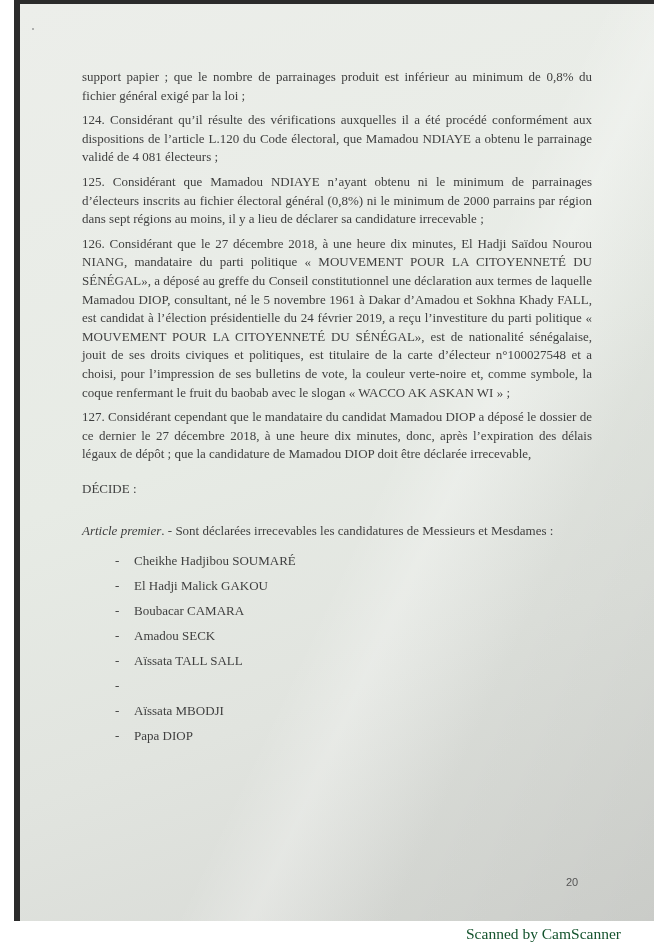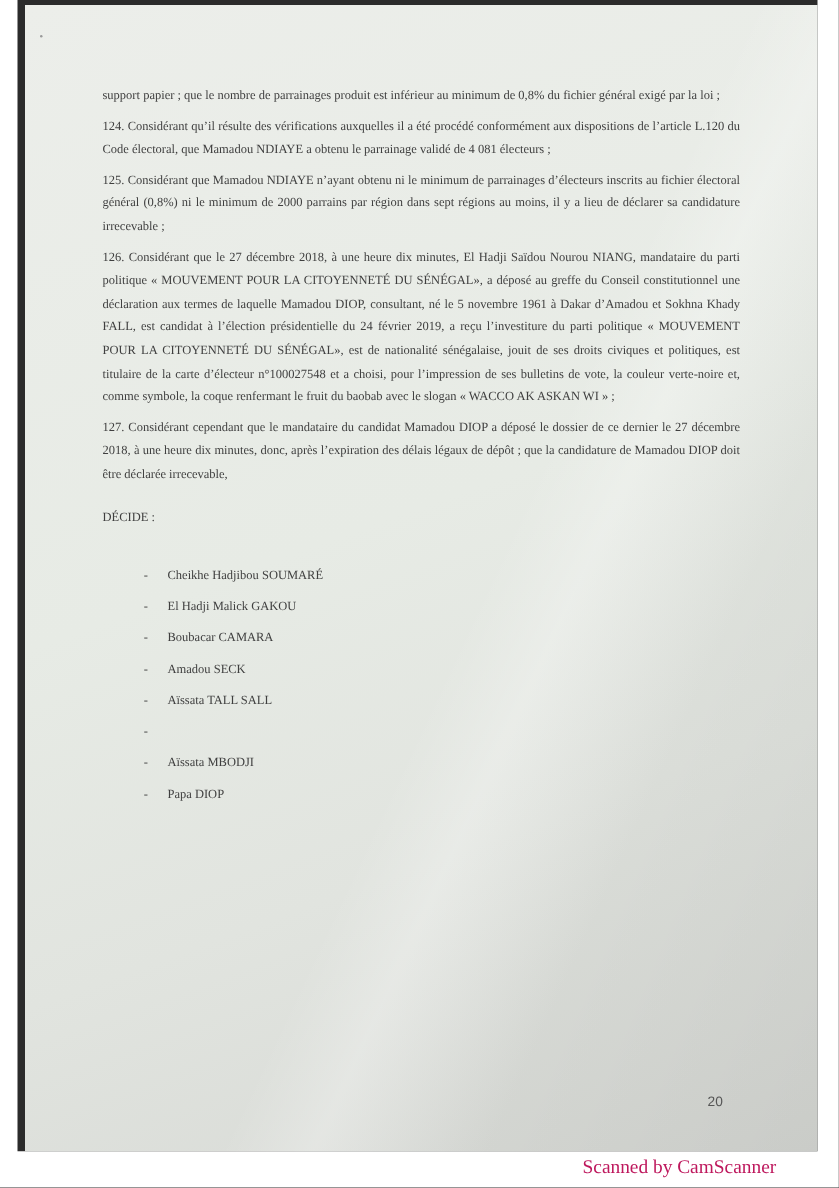--- a/index.html
+++ b/index.html
@@ -20,21 +20,21 @@
   .shade {
     position: absolute; left: 0; top: 0; right: 0; bottom: 0;
     background: linear-gradient(115deg, rgba(255,255,255,0) 55%, rgba(255,255,255,0.25) 62%, rgba(0,0,0,0.03) 75%, rgba(0,0,0,0.06) 100%);
     pointer-events: none;
   }
   .dust {
     position: absolute; left: 12px; top: 24px; width: 2px; height: 2px; background: #9a9a9a; border-radius: 1px;
   }
   .content {
     position: absolute; left: 62px; top: 64px; width: 510px;
-    font-size: 10px; line-height: 18.6px;
+    font-size: 13px; line-height: 18.6px;
   }
   .para {
     text-align: justify; margin: 0 0 6px 0;
     text-align-last: left;
   }
   .decide { margin: 16px 0 24px 0; }
   .article { text-align: justify; margin: 0; }
   .article em { font-style: italic; }
   .list { list-style: none; margin: 7px 0 0 0; padding: 0; }
   .list li {
@@ -44,37 +44,38 @@
     position: absolute; left: 33px; top: 0;
   }
   .page-number {
     position: absolute; left: 566px; top: 876px;
     font-family: "Liberation Sans", "DejaVu Sans", sans-serif;
     font-size: 11px; color: #555;
   }
   .scanner-label {
     position: absolute; left: 466px; top: 925px;
     font-family: "Liberation Serif", "DejaVu Serif", serif;
-    font-size: 15.5px; color: #be185d;
+    font-size: 15.5px; color: #14532d;
   }
 </style>
 </head>
 <body>
 
 <div class="scan-frame"></div>
 <div class="page">
   <div class="shade"></div>
   <div class="dust"></div>
   <div class="content">
     <p class="para">support papier ; que le nombre de parrainages produit est inférieur au minimum de 0,8% du fichier général exigé par la loi ;</p>
     <p class="para">124. Considérant qu’il résulte des vérifications auxquelles il a été procédé conformément aux dispositions de l’article L.120 du Code électoral, que Mamadou NDIAYE a obtenu le parrainage validé de 4 081 électeurs ;</p>
     <p class="para">125. Considérant que Mamadou NDIAYE n’ayant obtenu ni le minimum de parrainages d’électeurs inscrits au fichier électoral général (0,8%) ni le minimum de 2000 parrains par région dans sept régions au moins, il y a lieu de déclarer sa candidature irrecevable ;</p>
     <p class="para">126. Considérant que le 27 décembre 2018, à une heure dix minutes, El Hadji Saïdou Nourou NIANG, mandataire du parti politique « MOUVEMENT POUR LA CITOYENNETÉ DU SÉNÉGAL», a déposé au greffe du Conseil constitutionnel une déclaration aux termes de laquelle Mamadou DIOP, consultant, né le 5 novembre 1961 à Dakar d’Amadou et Sokhna Khady FALL, est candidat à l’élection présidentielle du 24 février 2019, a reçu l’investiture du parti politique « MOUVEMENT POUR LA CITOYENNETÉ DU SÉNÉGAL», est de nationalité sénégalaise, jouit de ses droits civiques et politiques, est titulaire de la carte d’électeur n°100027548 et a choisi, pour l’impression de ses bulletins de vote, la couleur verte-noire et, comme symbole, la coque renfermant le fruit du baobab avec le slogan « WACCO AK ASKAN WI » ;</p>
     <p class="para">127. Considérant cependant que le mandataire du candidat Mamadou DIOP a déposé le dossier de ce dernier le 27 décembre 2018, à une heure dix minutes, donc, après l’expiration des délais légaux de dépôt ; que la candidature de Mamadou DIOP doit être déclarée irrecevable,</p>
     <p class="decide">DÉCIDE :</p>
+    <p class="article"><em>Article premier</em><span>. - Sont déclarées irrecevables les candidatures de Messieurs et Mesdames :</span></p>
     <ul class="list">
       <li><span class="dash">-</span><span>Cheikhe Hadjibou SOUMARÉ</span></li>
       <li><span class="dash">-</span><span>El Hadji Malick GAKOU</span></li>
       <li><span class="dash">-</span><span>Boubacar CAMARA</span></li>
       <li><span class="dash">-</span><span>Amadou SECK</span></li>
       <li><span class="dash">-</span><span>Aïssata TALL SALL</span></li>
       <li><span class="dash">-</span></li>
       <li><span class="dash">-</span><span>Aïssata MBODJI</span></li>
       <li><span class="dash">-</span><span>Papa DIOP</span></li>
     </ul>

